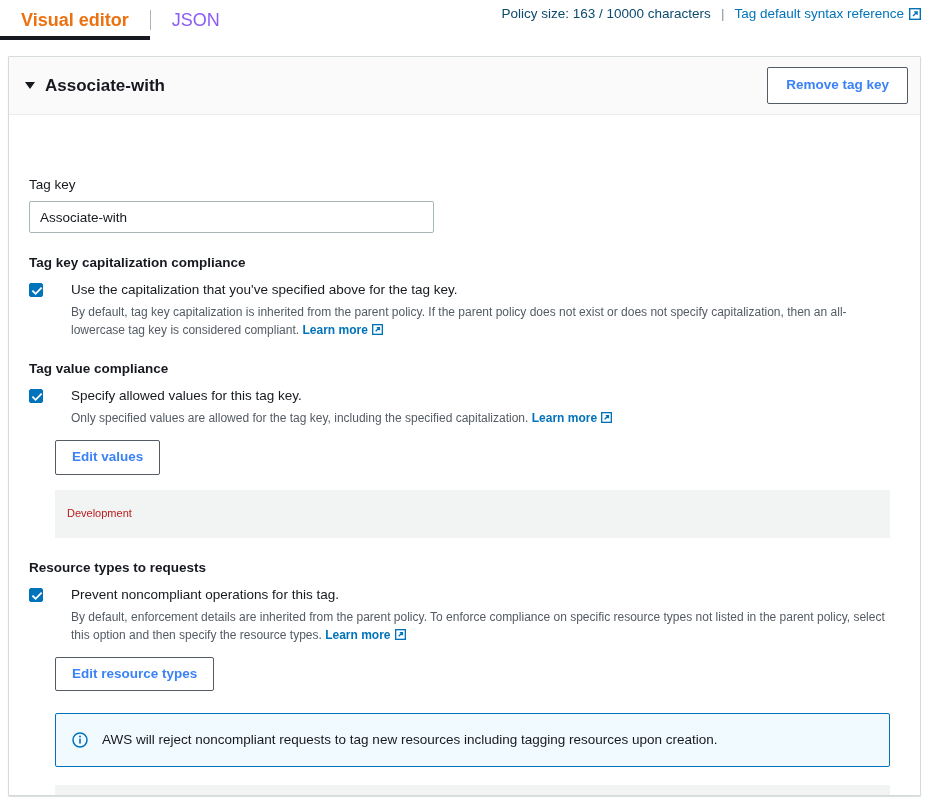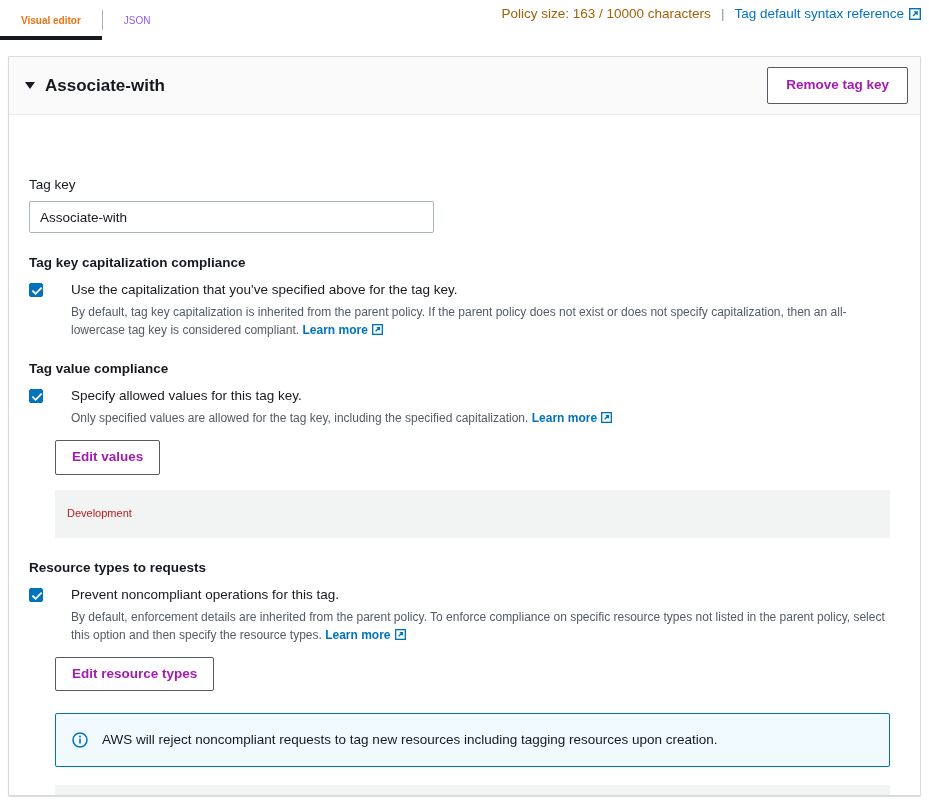--- a/index.html
+++ b/index.html
@@ -24,21 +24,21 @@
   }
   .tabs {
     display: flex;
     align-items: stretch;
     height: 40px;
   }
   .tab {
     display: flex;
     align-items: center;
     padding: 0 21px;
-    font-size: 10px;
+    font-size: 18px;
     font-weight: bold;
     height: 40px;
     cursor: pointer;
     position: relative;
     white-space: nowrap;
   }
   .tab.active {
     color: #ec7211;
   }
   .tab.active::after {
@@ -61,21 +61,21 @@
   .topbar-right {
     position: absolute;
     right: 8px;
     top: 6px;
     display: flex;
     align-items: center;
     font-size: 13.5px;
     white-space: nowrap;
   }
   .policy-size {
-    color: #a16207;
+    color: #0c4a6e;
   }
   .pipe {
     color: #879596;
     margin: 0 10px;
   }
   .syntax-ref {
     color: #0073bb;
     cursor: pointer;
     display: inline-flex;
     align-items: center;
@@ -126,21 +126,21 @@
     flex: 0 0 auto;
   }
   .card-title {
     font-size: 17px;
     font-weight: bold;
     color: #16191f;
   }
   .btn {
     background: #ffffff;
     border: 1px solid #545b64;
-    color: #a21caf;
+    color: #3b82f6;
     font-weight: bold;
     font-size: 13.5px;
     font-family: "Liberation Sans", sans-serif;
     padding: 7px 17px;
     border-radius: 2px;
     cursor: pointer;
     line-height: 1.2;
     white-space: nowrap;
   }
   .btn-remove { padding: 9px 18px; }

